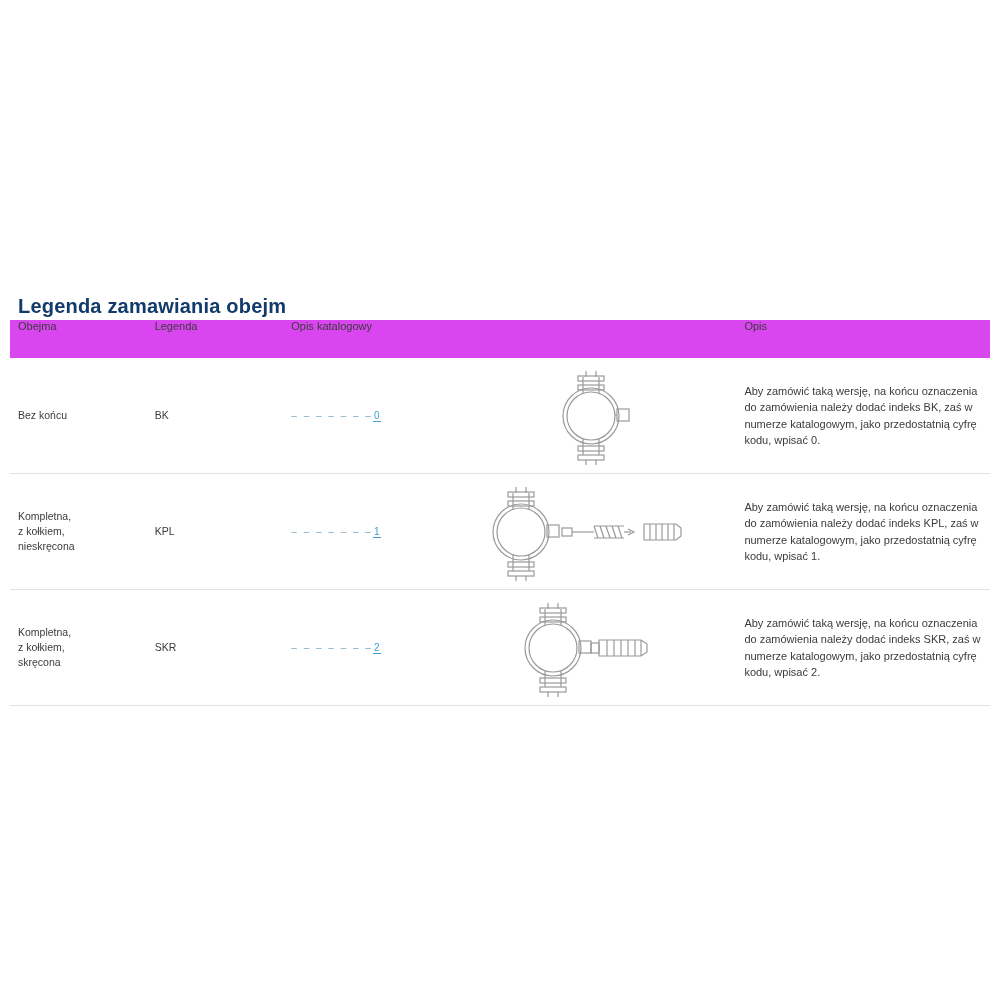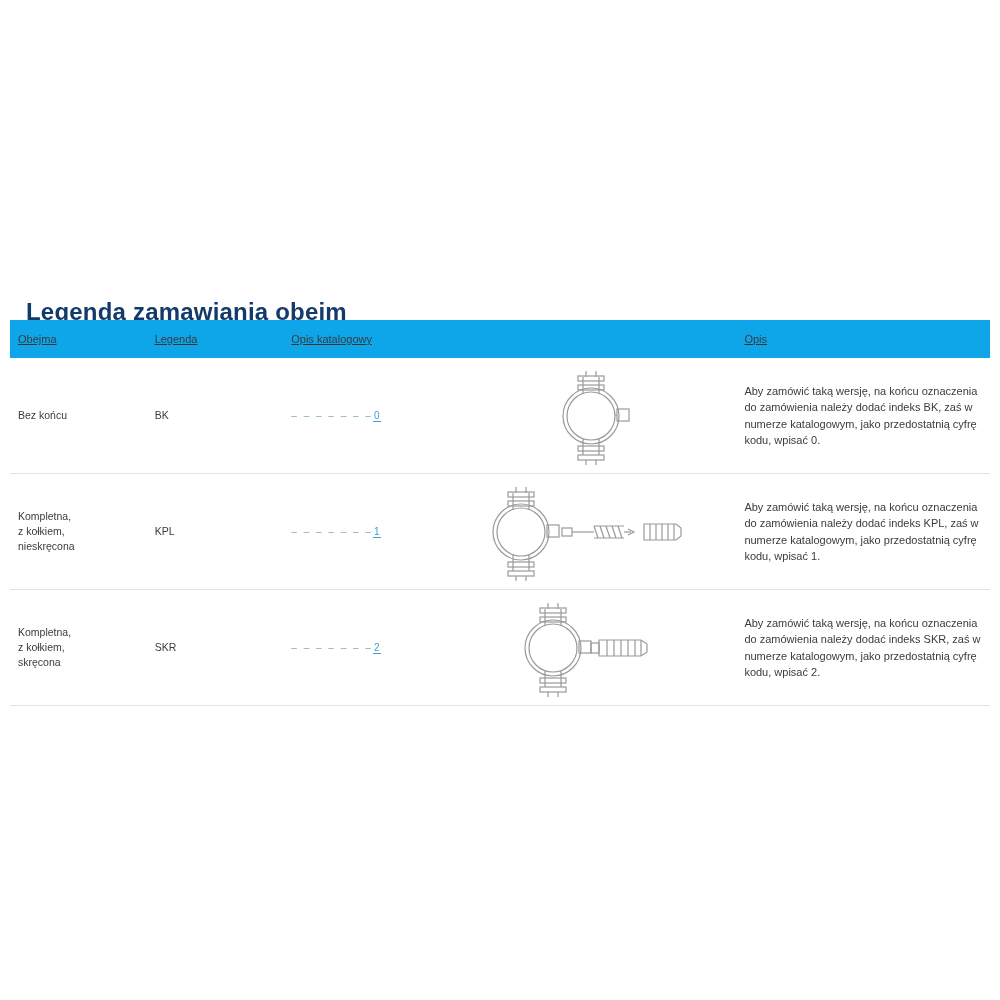--- a/index.html
+++ b/index.html
@@ -13,39 +13,38 @@
     color: #333333;
   }
   .page {
     position: relative;
     width: 1000px;
     height: 1000px;
     background: #ffffff;
   }
   .title {
     position: absolute;
-    left: 26px;
+    left: 18px;
     top: 282px;
-    font-size: 24px;
+    font-size: 20px;
     font-weight: bold;
     color: #123a6b;
     letter-spacing: 0.2px;
   }
   .table {
     position: absolute;
     left: 10px;
     top: 320px;
     width: 980px;
   }
   .thead {
     display: flex;
-    background: #0ea5e9;
+    background: #d946ef;
     height: 38px;
-    align-items: center;
-    text-decoration: underline;
+    align-items: flex-start;
   }
   .th {
     font-size: 11px;
     color: #3b3b3b;
     padding-left: 8px;
   }
   .col-1 { width: 140px; }
   .col-2 { width: 140px; }
   .col-3 { width: 190px; }
   .col-4 { width: 250px; }

